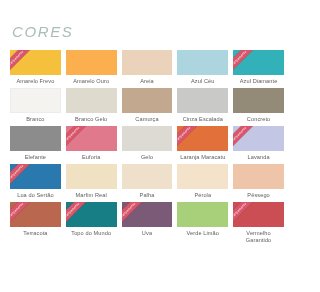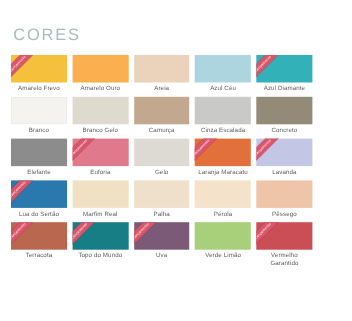--- a/index.html
+++ b/index.html
@@ -90,21 +90,21 @@
   }
   .swatch-label .line2 {
     display: block;
   }
 </style>
 </head>
 <body>
 
 <div id="page" style="background: rgb(255, 255, 255);">
 
-  <div id="page-title" style="color: rgb(169, 189, 185);">CORES</div>
+  <div id="page-title" style="color: rgb(169, 189, 185); font-style: italic;">CORES</div>
 
   <div id="palette-grid">
       <div class="swatch-cell">
         <div class="swatch-chip" style="background: rgb(245, 193, 61);">
           <div class="ribbon" style="background: rgb(217, 86, 106);">
             <span class="ribbon-text" style="color: rgb(255, 255, 255);">Lançamento</span>
           </div>
         </div>
         <div class="swatch-label">Amarelo Frevo</div>
       </div>

